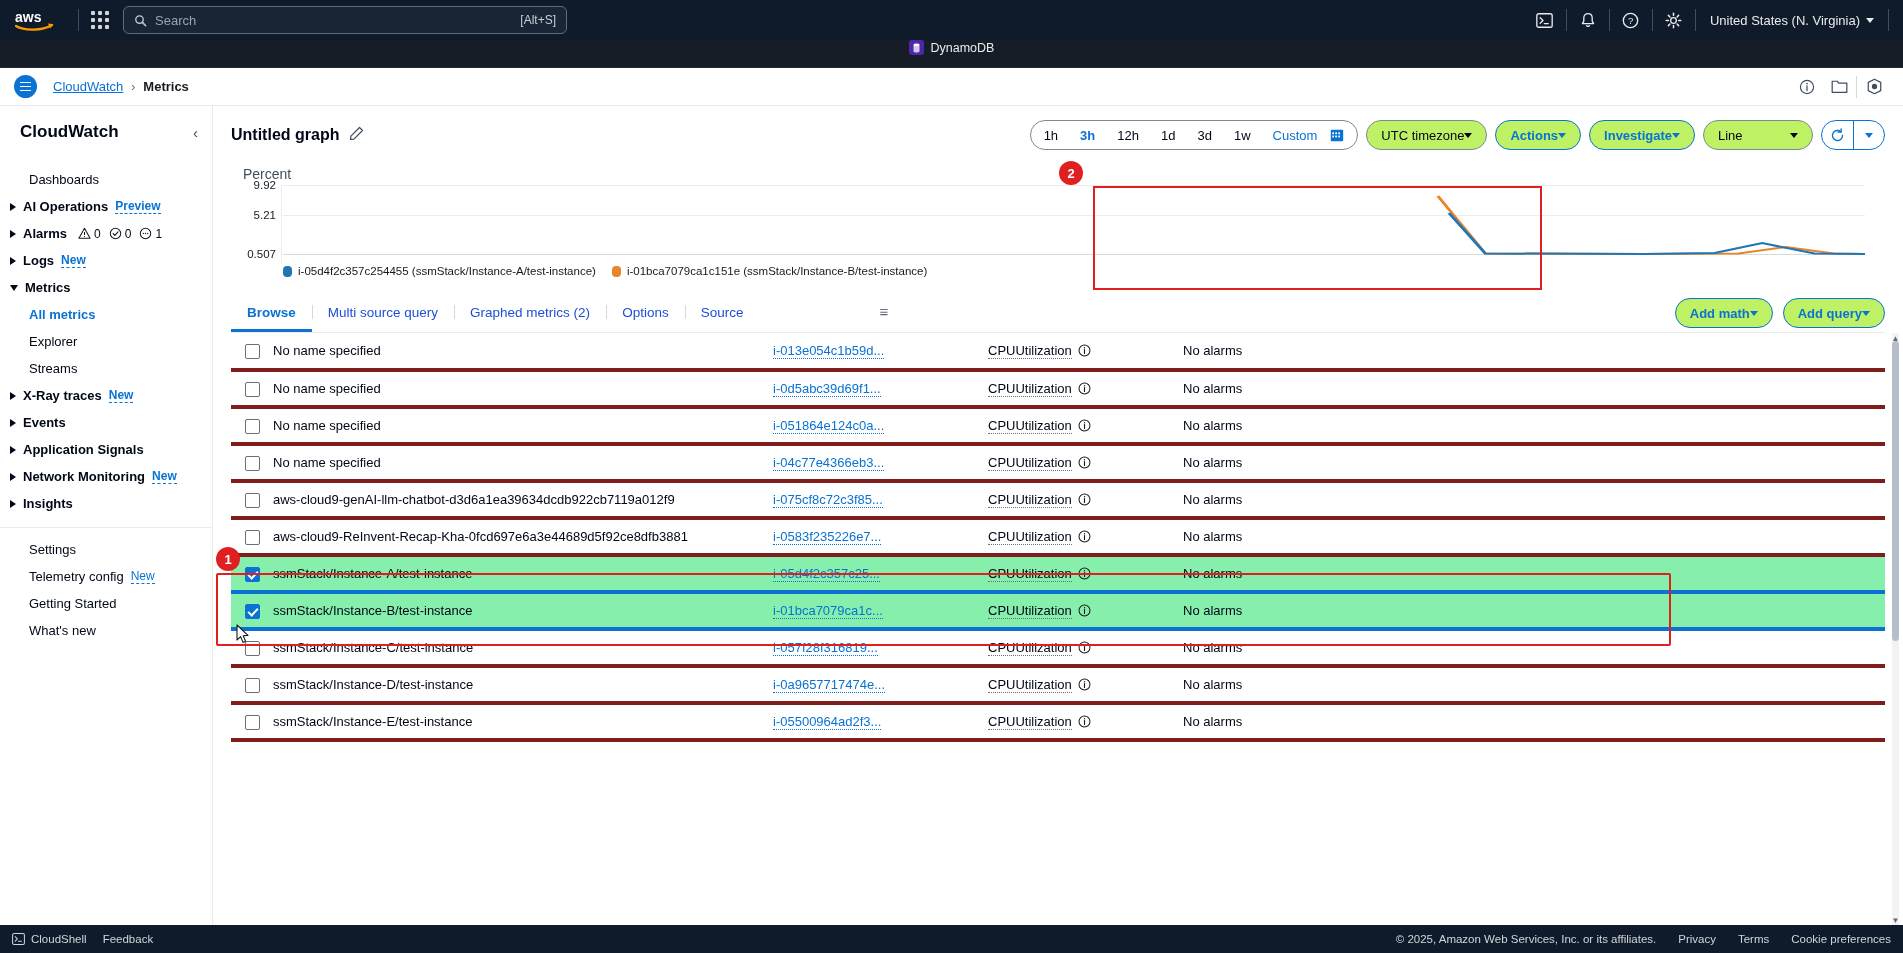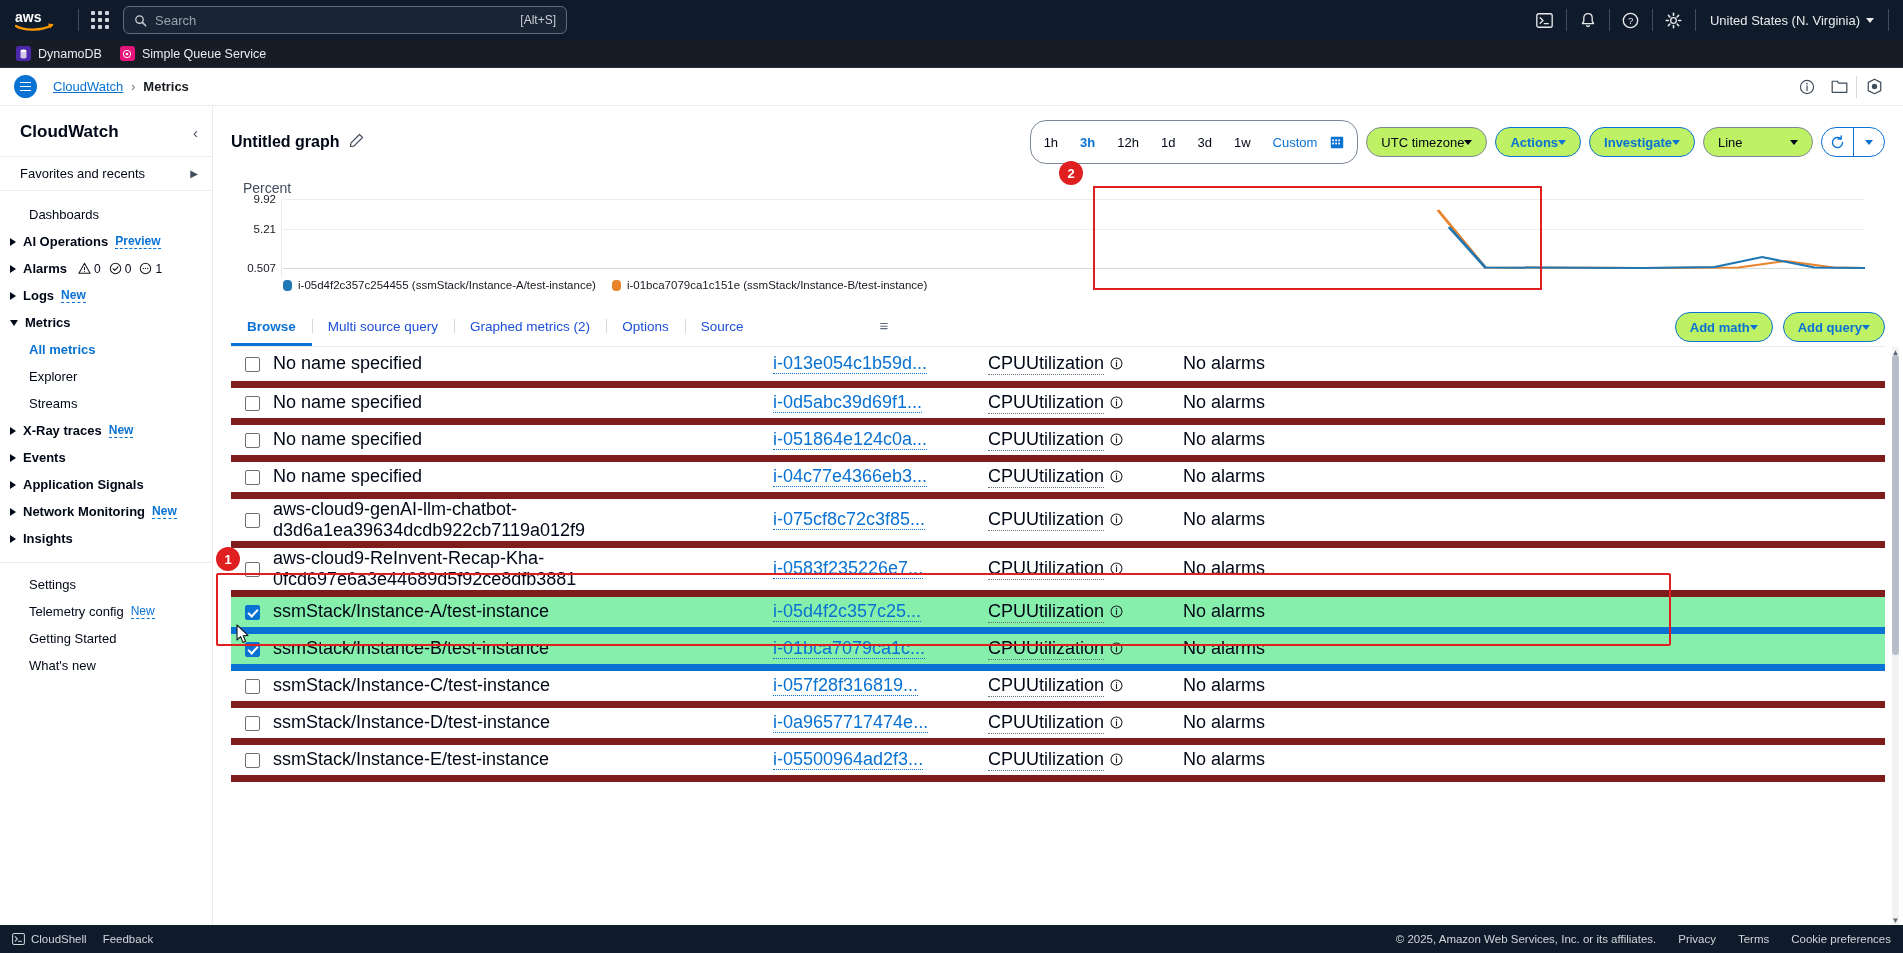--- a/index.html
+++ b/index.html
@@ -41,21 +41,21 @@
   .nav-sep { width: 1px; height: 22px; background: #414d5c; }
   #region-btn {
     display: flex; align-items: center; gap: 6px; color: #e9ebed; font-size: 13px;
     padding: 0 14px; height: 100%; cursor: pointer; white-space: nowrap;
   }
   .caret-d { width: 0; height: 0; border-left: 4px solid transparent; border-right: 4px solid transparent; border-top: 5px solid currentColor; }
 
   
   #fav-bar {
     height: 28px; background: #161d26; display: flex; align-items: center;
-    padding: 0 16px; gap: 18px; border-bottom: 1px solid #232f3e;
+    padding: 0 16px; gap: 18px; border-bottom: 1px solid #232f3e; flex-direction: column;
   }
   .fav-item { display: flex; align-items: center; gap: 7px; color: #e9ebed; font-size: 12.5px; cursor: pointer; }
   .svc-badge { width: 15px; height: 15px; border-radius: 3px; display:flex; align-items:center; justify-content:center; font-size:9px; color:#fff; }
 
   
   #crumb-bar {
     height: 38px; background: #fff; border-bottom: 1px solid #e9ebed;
     display: flex; align-items: center; padding: 0 14px; position: relative;
   }
   #hamburger {
@@ -107,21 +107,21 @@
 
   
   #main { flex: 1; display: flex; flex-direction: column; background: #fff; position: relative; overflow: hidden; }
 
   
   #graph-head { display: flex; align-items: center; padding: 14px 18px 10px 18px; }
   #graph-title { font-size: 16px; font-weight: 700; color: #000716; }
   #graph-pencil { margin-left: 10px; color: #414d5c; cursor: pointer; }
   #graph-tools { margin-left: auto; display: flex; align-items: center; gap: 8px; }
   .seg-group {
-    display: flex; align-items: center; height: 44px; border: 1px solid #7d8998;
+    display: flex; align-items: center; height: 30px; border: 1px solid #7d8998;
     border-radius: 16px; padding: 0 2px; background: #fff;
   }
   .seg-btn { font-size: 13px; color: #000716; padding: 0 11px; cursor: pointer; height:100%; display:flex; align-items:center; }
   .seg-btn.active { color: #0972d3; font-weight: 700; }
   .seg-btn.link { color: #0972d3; }
   .pill {
     display: flex; align-items: center; gap: 0; height: 30px; padding: 0 14px;
     border: 1px solid #7d8998; border-radius: 16px; font-size: 13px; color: #000716;
     background: #bef264; cursor: pointer; white-space: nowrap; text-align: right;
   }
@@ -168,21 +168,21 @@
   .tab + .tab::before { content:""; position:absolute; left:0; top:9px; bottom:10px; width:1px; background:#d5dbdb; }
   .tab.active { color: #0972d3; font-weight: 700; border-bottom-color: #0972d3; }
   #drag-handle { margin-left: 120px; color: #5f6b7a; font-size: 15px; align-self: center; padding-bottom: 6px; cursor: grab; }
   #tabs-right { margin-left: auto; display: flex; gap: 10px; padding-bottom: 4px; }
   #tabs-underline { height: 1px; background: #e9ebed; margin: 0 18px; }
 
   
   #table-wrap { flex: 1; overflow: hidden; position: relative; padding: 0 18px; }
   table { width: 100%; border-collapse: collapse; table-layout: fixed; }
   tr.row { height: 37px; }
-  tr.row td { border-bottom: 7px solid #7f1d1d; font-size: 18px; color: #000716; vertical-align: middle; }
+  tr.row td { border-bottom: 4px solid #7f1d1d; font-size: 13px; color: #000716; vertical-align: middle; }
   tr.row.sel td { background: #86efac; border-bottom-color: #0972d3; }
   td.c-check { width: 42px; padding-left: 14px; }
   td.c-name { width: 500px; }
   td.c-id { width: 215px; }
   td.c-metric { width: 195px; }
   td.c-alarm { }
   .cb {
     width: 15px; height: 15px; border: 1.6px solid #687078; border-radius: 2px; background:#fff;
     display: inline-block; cursor: pointer; position: relative; vertical-align: middle;
   }
@@ -346,24 +346,20 @@
     </div>
   </div>
 </div>
 
 <div id="shell">
 
   <div id="sidebar">
     <div id="sb-title-row">
       <span id="sb-title">CloudWatch</span>
       <span id="sb-collapse">‹</span>
-    </div>
-    <div id="fav-row">
-      <span>Favorites and recents</span>
-      <span class="tri">▶</span>
     </div>
 
     <div id="sb-nav">
       <div class="sb-item child">
         <span>Dashboards</span>
       </div>
       <div class="sb-item group">
         <span class="tri-r"></span>
         <span>AI Operations</span>
         <span class="tag-new">Preview</span>

